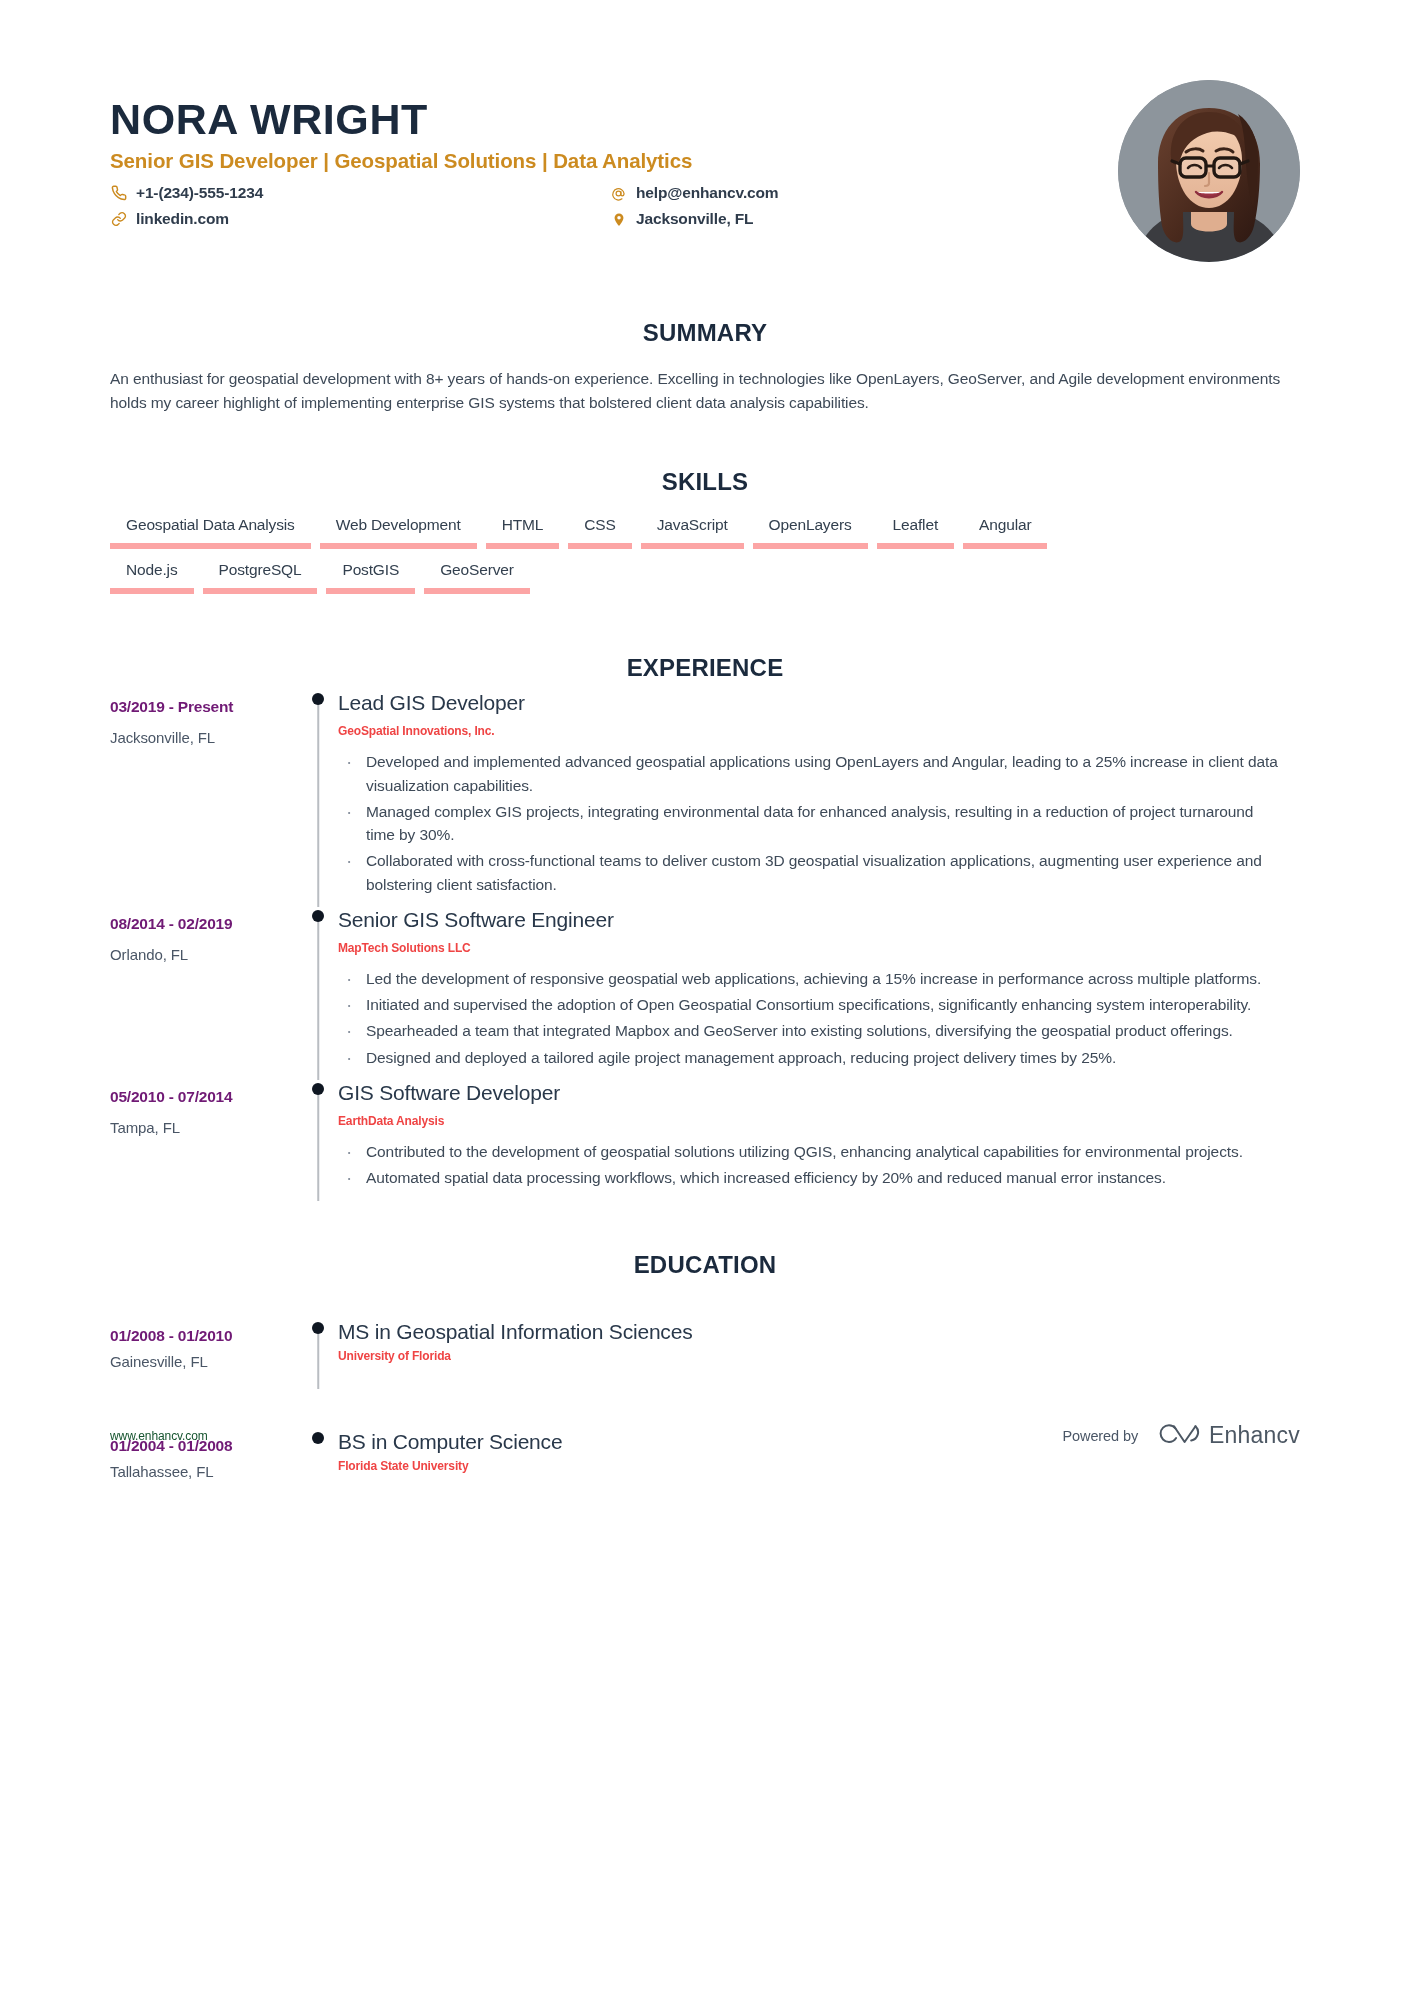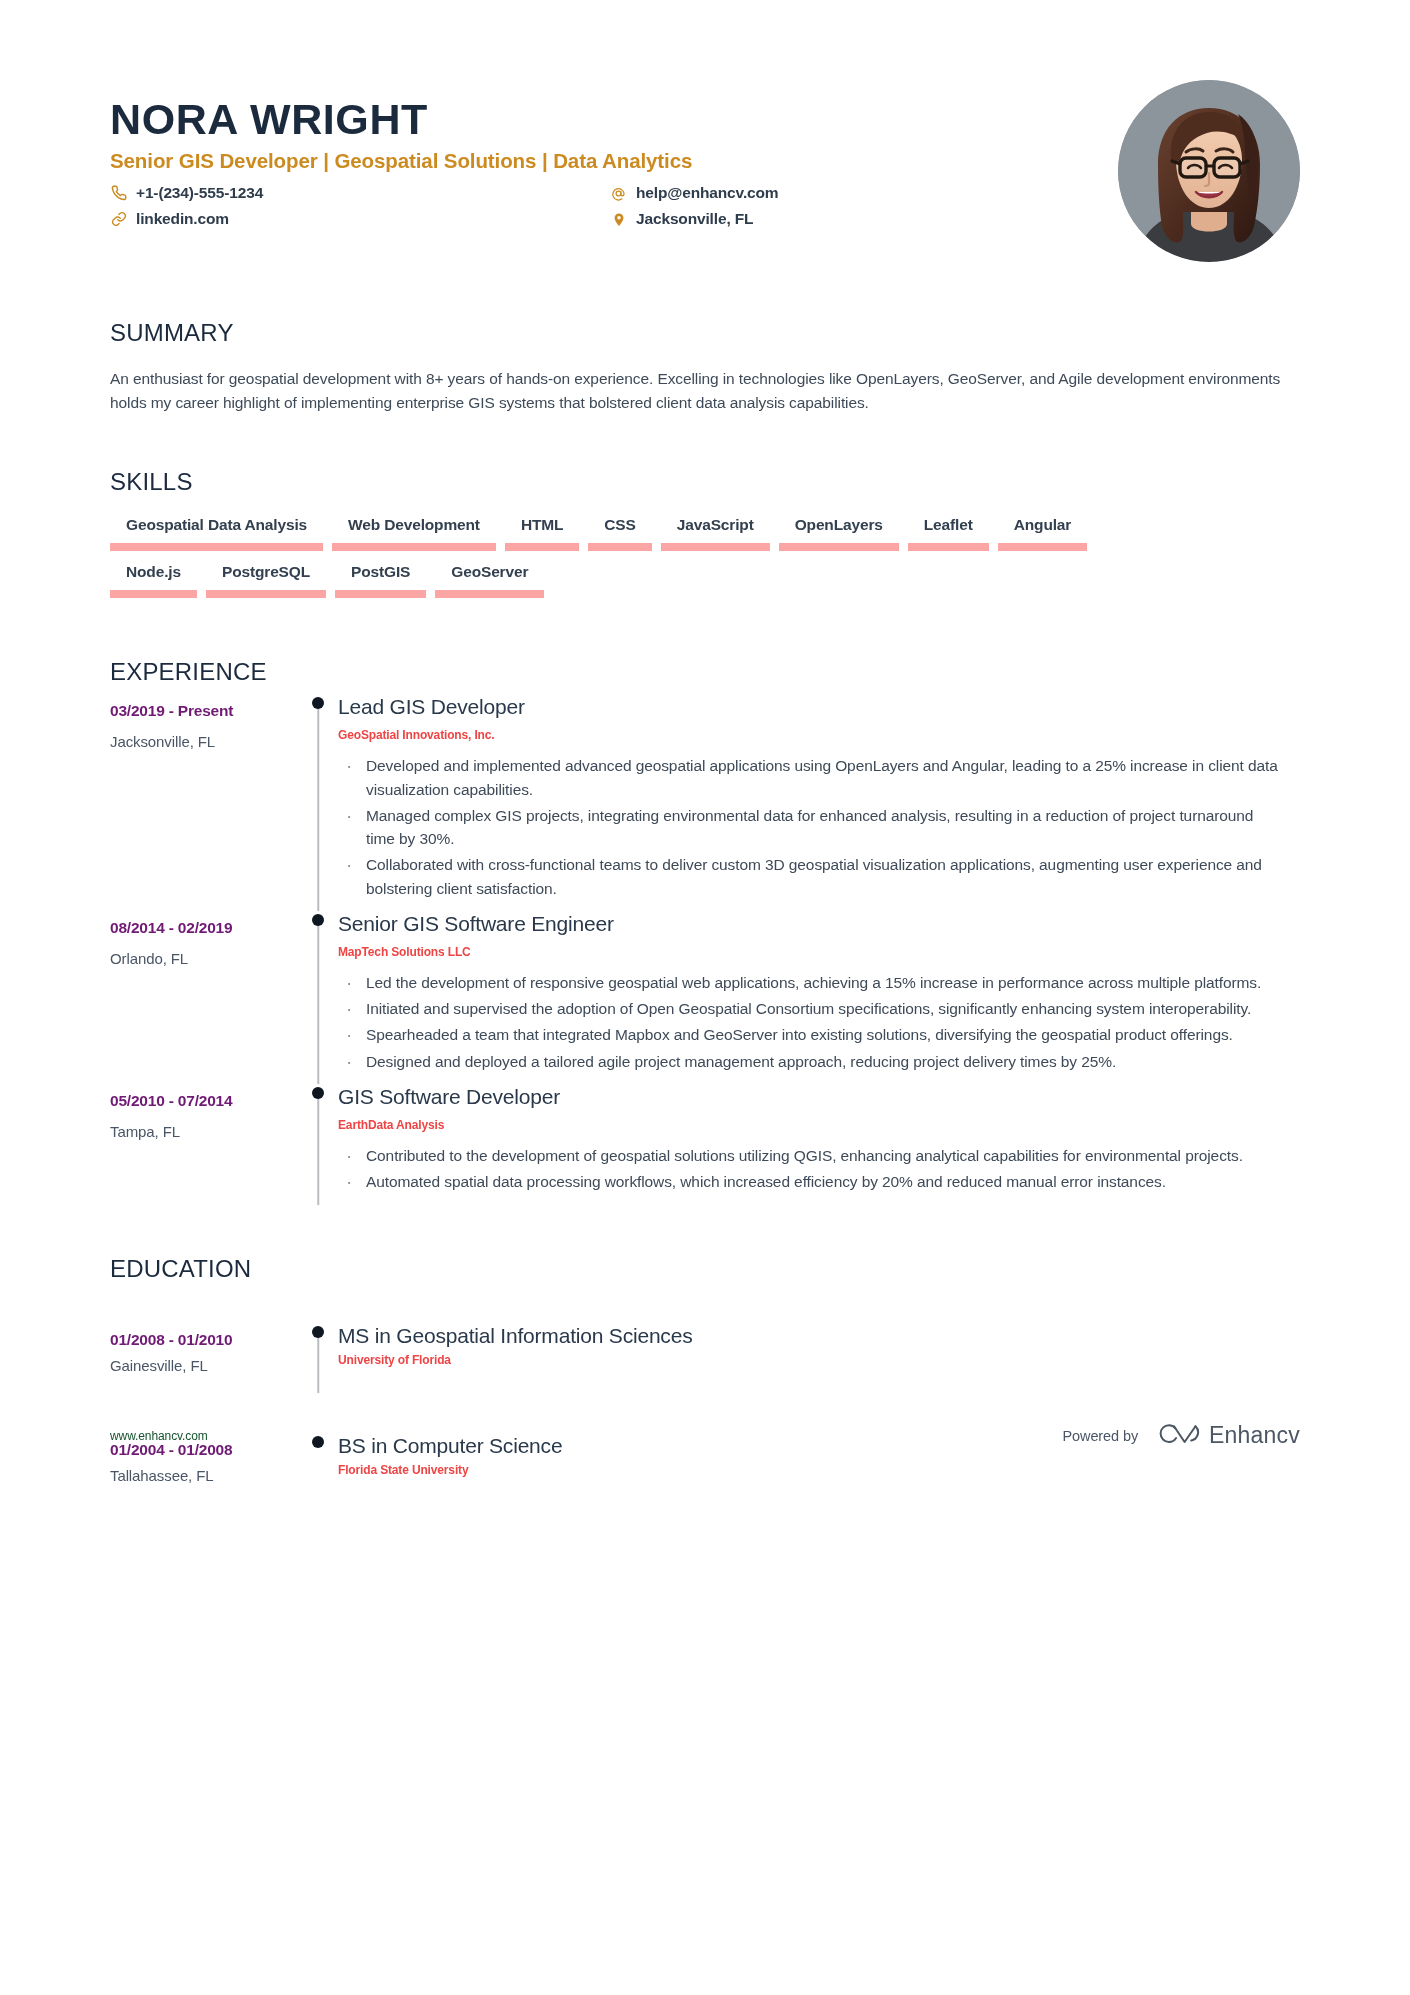--- a/index.html
+++ b/index.html
@@ -86,23 +86,24 @@
     background: #8d959c;
     margin-top: -8px;
   }
   .avatar svg { display: block; width: 100%; height: 100%; }
 
   
   .section { margin-top: 0; }
 
   .section-title {
     font-size: 24px;
-    font-weight: 400;
+    font-weight: 700;
     color: #1b2a3d;
     letter-spacing: 0.2px;
+    text-align: center;
   }
 
   
   .summary-section { margin-top: 57px; }
   .summary-text {
     margin-top: 20px;
     font-size: 15.5px;
     line-height: 1.52;
     color: #3e4a58;
     max-width: 1180px;
@@ -113,24 +114,24 @@
   .skills-section { margin-top: 54px; }
   .skills-rows { margin-top: 20px; }
   .skills-row {
     display: flex;
     align-items: flex-end;
     gap: 0;
     margin-bottom: 12px;
   }
   .skill {
     font-size: 15.5px;
-    font-weight: 700;
+    font-weight: 400;
     color: #33404f;
     padding: 0 16px 9px 16px;
-    border-bottom: 8px solid #fca5a5;
+    border-bottom: 6px solid #fca5a5;
     letter-spacing: -0.15px;
     white-space: nowrap;
     margin-right: 9px;
   }
 
   
   .experience-section { margin-top: 60px; }
   .education-section { margin-top: 50px; }
 
   .entries { margin-top: 8px; }

